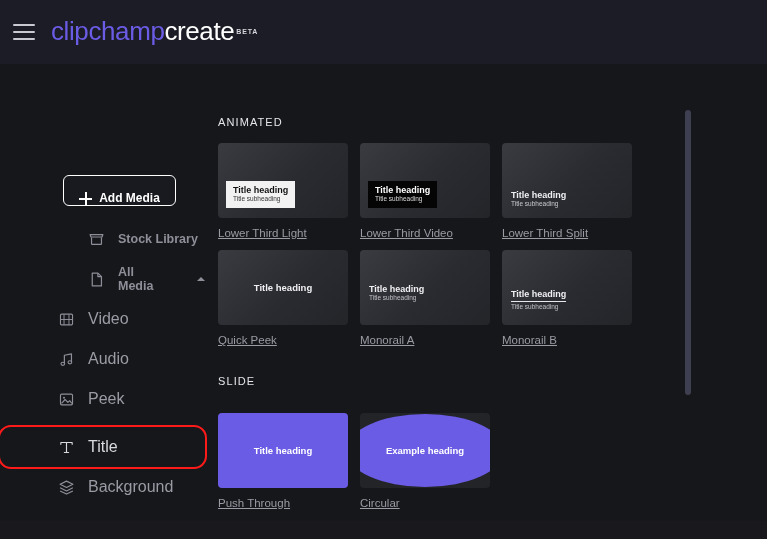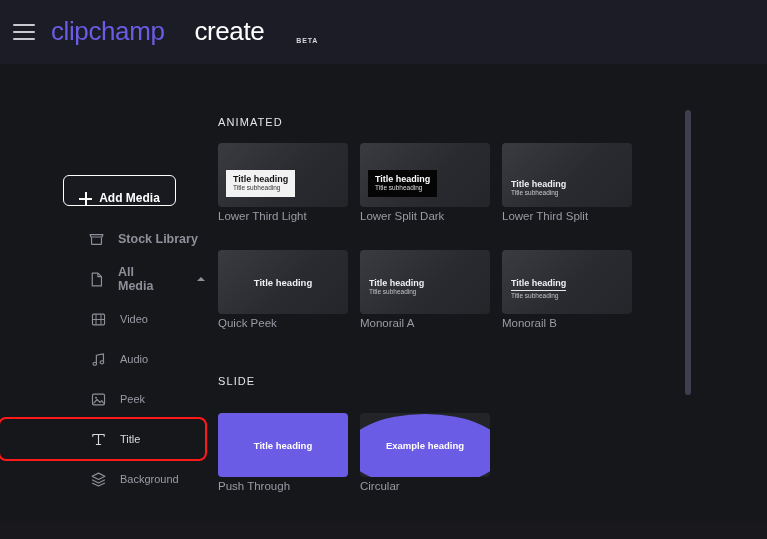--- a/index.html
+++ b/index.html
@@ -17,23 +17,23 @@
     background: #1b1c25;
     display: flex; align-items: center;
   }
   .hamburger {
     width: 22px; height: 16px; margin-left: 13px; margin-right: 16px;
     display: flex; flex-direction: column; justify-content: space-between;
     cursor: pointer;
   }
   .hamburger span { display: block; height: 2px; width: 22px; background: #c9cad1; border-radius: 1px; }
   .logo {
-    display: flex; align-items: flex-end;
+    display: flex; align-items: center;
     font-size: 26px; letter-spacing: -0.4px; line-height: 1;
-    position: relative; top: -1px; gap: 30px;
+    position: relative; top: -1px;
   }
   .logo .lc-a { color: #6b5ce5; font-weight: 400; }
   .logo .lc-b { color: #ffffff; font-weight: 400; }
   .logo .lc-beta {
     color: #d6d7dd; font-size: 7px; font-weight: 700; letter-spacing: 0.8px;
     margin-left: 2px; margin-top: 1px;
   }
 
   
   .sidebar {
@@ -59,24 +59,24 @@
   .add-media-btn .plus::before { left: 0; top: 5.5px; width: 13px; height: 2px; }
   .add-media-btn .plus::after { top: 0; left: 5.5px; height: 13px; width: 2px; }
 
   .nav { position: absolute; left: 0; top: 155px; width: 205px; }
   .nav-item {
     display: flex; align-items: center; height: 40px;
     padding-left: 88px; gap: 13px; cursor: pointer;
     color: #8e8f99; font-size: 12.5px; font-weight: 700;
     position: relative;
   }
-  .nav-item.sub { padding-left: 90px; font-weight: 400; font-size: 11px; color: #9a9ba4; }
+  .nav-item.sub { padding-left: 58px; font-weight: 400; font-size: 16px; color: #9a9ba4; }
   .nav-item .ico { width: 17px; height: 17px; flex: 0 0 17px; display: block; }
   .nav-item.highlighted {
-    outline: 2.5px solid #ff1a1a; border-radius: 6px;
+    outline: 2.5px solid #ff1a1a; border-radius: 11px; margin-top: 8px;
   }
   .nav-item.highlighted .lbl { color: #d9dade; }
   .chev {
     margin-left: 12px; width: 0; height: 0;
     border-left: 4px solid transparent; border-right: 4px solid transparent;
     border-bottom: 4px solid #8e8f99;
   }
 
   
   .content {
@@ -89,27 +89,28 @@
   .sec-animated { position: absolute; left: 13px; top: 52px; }
   .sec-slide { position: absolute; left: 13px; top: 311px; }
 
   .grid-row { position: absolute; display: flex; gap: 12px; }
   .row-a { left: 13px; top: 79px; }
   .row-b { left: 13px; top: 186px; }
   .row-c { left: 13px; top: 349px; }
 
   .card { width: 130px; cursor: pointer; }
   .thumb {
-    width: 130px; height: 64px; border-radius: 4px;
+    width: 130px; height: 75px; border-radius: 4px;
     position: relative; overflow: hidden;
     background: linear-gradient(135deg, #3a3b41 0%, #2a2b31 55%, #242529 100%);
   }
   .card-label {
-    margin-top: 3px; color: #9a9ba4; font-size: 11.5px; font-weight: 400;
+    margin-top: 9px; color: #9a9ba4; font-size: 11.5px; font-weight: 400;
     white-space: nowrap;
+    text-decoration: underline;
   }
 
   
   .tv-light-box {
     position: absolute; left: 8px; bottom: 10px;
     background: #f2f2f2; padding: 4px 7px 5px 7px;
   }
   .tv-light-box .h { color: #111; font-size: 9px; font-weight: 700; line-height: 1.15; }
   .tv-light-box .s { color: #333; font-size: 6.5px; font-weight: 400; line-height: 1.2; }
 
@@ -269,21 +270,21 @@
         <div class="card-label">Lower Third Light</div>
       </div>
 
       <div class="card">
         <div class="thumb">
           <div class="tv-dark-box">
             <div class="h">Title heading</div>
             <div class="s">Title subheading</div>
           </div>
         </div>
-        <div class="card-label">Lower Split Dark</div>
+        <div class="card-label">Lower Third Video</div>
       </div>
 
       <div class="card">
         <div class="thumb">
           <div class="tv-plain-bl">
             <div class="h">Title heading</div>
             <div class="s">Title subheading</div>
           </div>
         </div>
         <div class="card-label">Lower Third Split</div>

